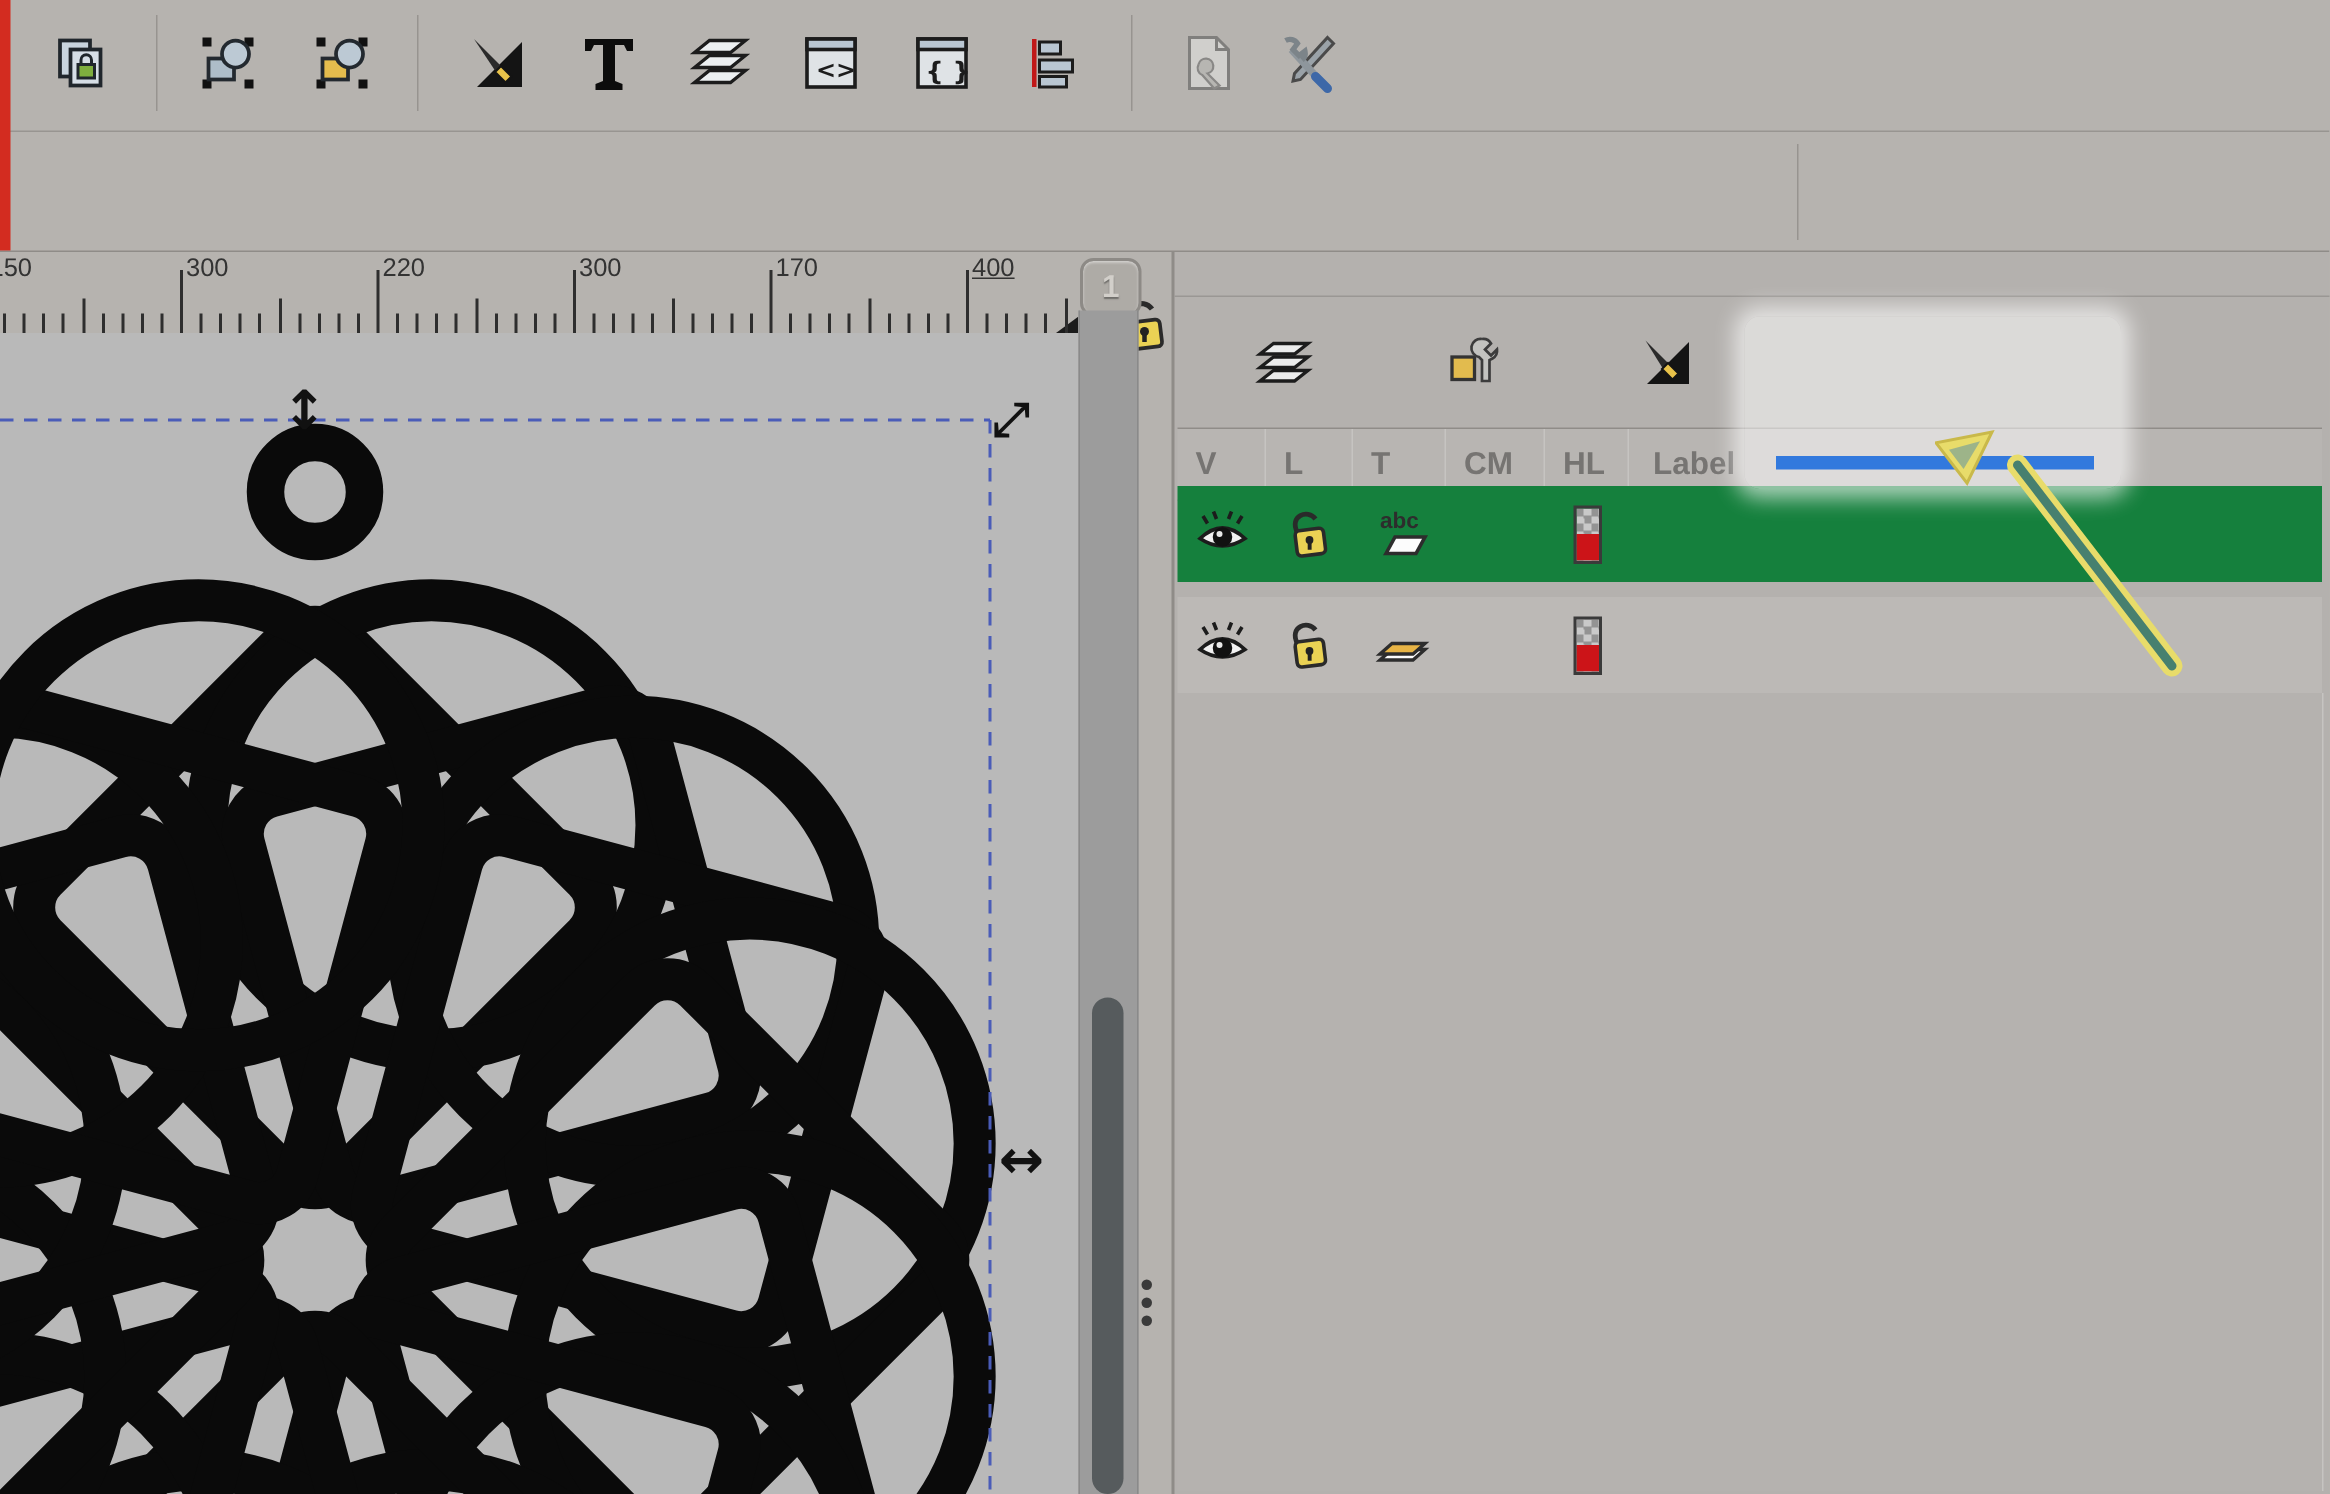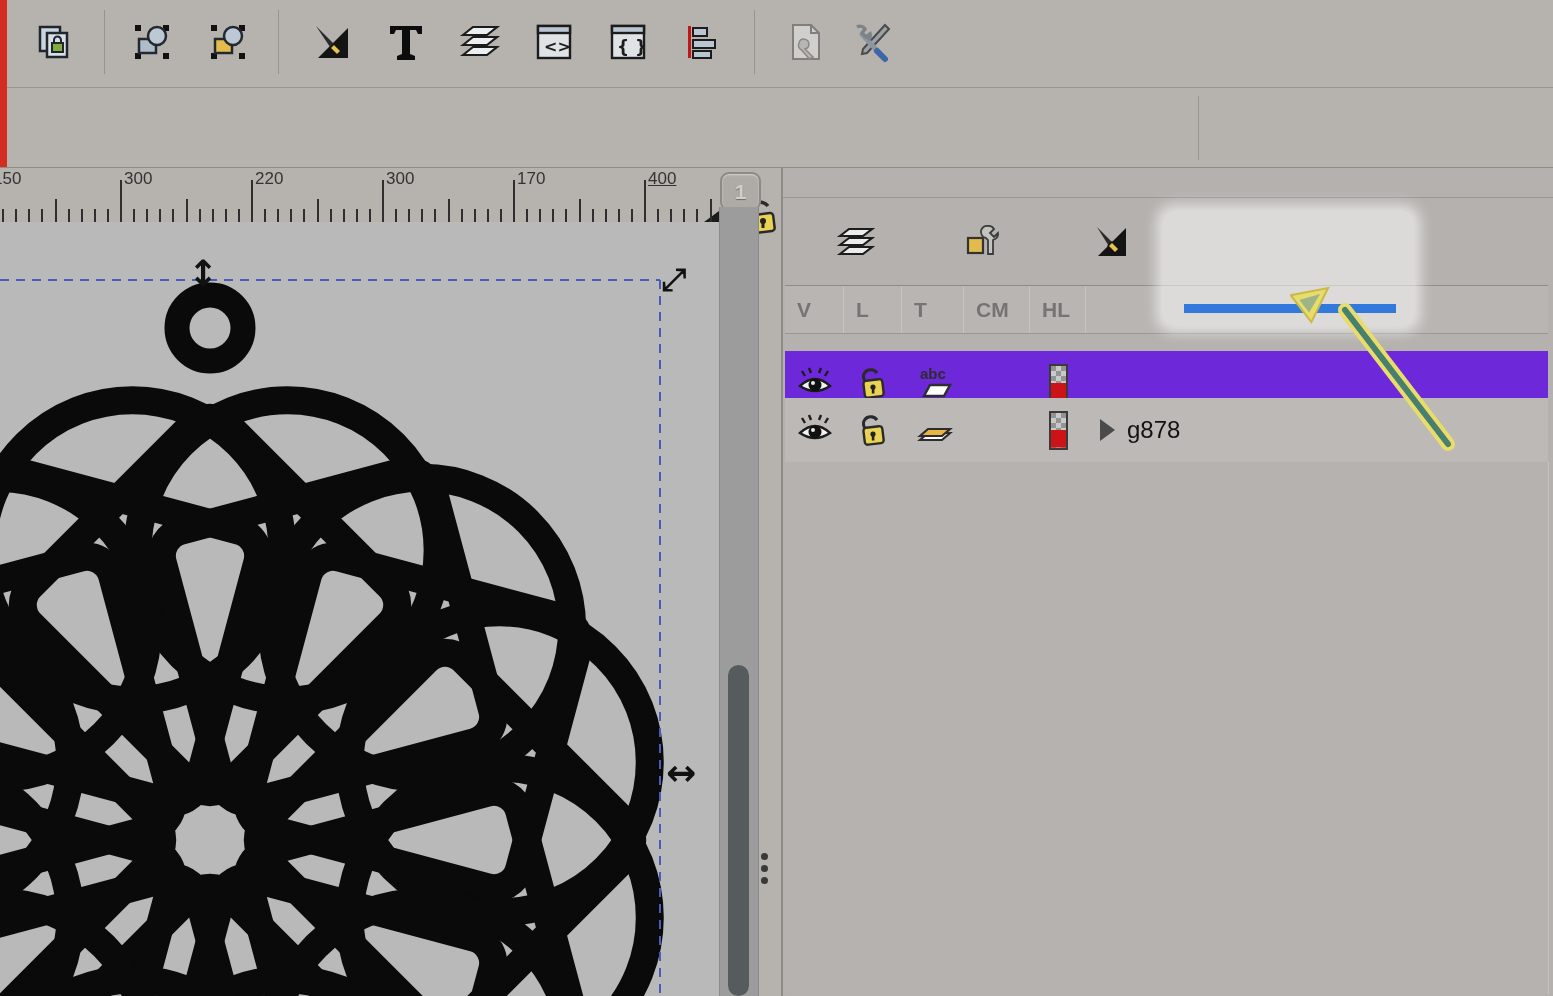--- a/index.html
+++ b/index.html
@@ -68,21 +68,21 @@
   .blue-bar{position:absolute;left:401px;top:106px;width:212px;height:9px;background:#3279dd;z-index:2;}
 
   .list-header{position:absolute;left:2px;top:117px;width:763px;height:47px;background:#b8b5b2;
       border-top:1px solid #8f8c88;border-bottom:1px solid #9a9794;display:flex;align-items:center;
       font-size:21px;font-weight:bold;color:#767472;}
   .hcell{height:100%;display:flex;align-items:center;padding-left:12px;box-sizing:border-box;border-right:1px solid #c6c4c1;}
   .hc-v{width:59px;}.hc-l{width:58px;}.hc-t{width:62px;}.hc-cm{width:66px;}.hc-hl{width:56px;}
   .hc-label{flex:1;border-right:none;padding-left:16px;}
 
   .obj-row{position:absolute;left:2px;width:763px;height:64px;display:flex;align-items:center;}
-  .row-sel{top:183px;background:#6d28d9;color:#fff;}
+  .row-sel{top:156px;background:#15803d;color:#fff;}
   .row-plain{top:230px;background:#bcb9b6;color:#111;}
   .cell{display:flex;align-items:center;justify-content:center;box-sizing:border-box;}
   .c-v{width:59px;}.c-l{width:58px;}.c-t{width:62px;}.c-cm{width:66px;}.c-hl{width:56px;}
   .c-label{flex:1;padding-left:14px;justify-content:flex-start;gap:12px;font-size:24px;}
   .list-empty{position:absolute;left:2px;top:294px;width:763px;height:532px;background:#b5b2af;border-right:1px solid #c6c4c1;}
 
   .hl-swatch{width:19px;height:39px;border:2px solid #3a3a3a;box-sizing:border-box;
      background:
        linear-gradient(#cc1418,#cc1418) 0 100%/100% 50% no-repeat,
        repeating-conic-gradient(#c9c9c9 0% 25%, #939393 0% 50%) 0 0/10px 10px;}
@@ -421,20 +421,21 @@
 
     <div class="blue-bar"></div>
   </div>
 
   <div class="list-header">
     <div class="hcell hc-v">V</div>
     <div class="hcell hc-l">L</div>
     <div class="hcell hc-t">T</div>
     <div class="hcell hc-cm">CM</div>
     <div class="hcell hc-hl">HL</div>
+    <div class="hcell hc-label">Label</div>
   </div>
 
   <div class="obj-row row-sel">
     <div class="cell c-v">
       <svg width="36" height="32" viewBox="0 0 36 32">
         <path d="M8 9 L5 4 M14 6 L12 1 M22 6 L24 1 M28 9 L31 4" stroke="#1c1c1c" stroke-width="2.4"></path>
         <path d="M3 19 Q18 5 33 19 Q18 29 3 19 Z" fill="#f2f2f2" stroke="#1c1c1c" stroke-width="2.4"></path>
         <circle cx="18" cy="18" r="6.5" fill="#111"></circle>
           <circle cx="16" cy="16" r="2" fill="#e8e8e8"></circle>
       </svg>
@@ -479,24 +480,20 @@
     <div class="cell c-t">
       <svg width="42" height="32" viewBox="0 0 42 32">
         <path d="M8 26 L16 19 L38 19 L30 26 Z" fill="#fcfcfc" stroke="#2d2d2d" stroke-width="2.2"></path>
         <path d="M8 22 L16 15 L38 15 L30 22 Z" fill="#e8b445" stroke="#2d2d2d" stroke-width="2.2"></path>
       </svg>
     </div>
     <div class="cell c-cm"></div>
     <div class="cell c-hl">
         <div class="hl-swatch"></div>
       </div>
-    <div class="cell c-label">
-      <span class="expander"></span>
-      <span>g878</span>
-    </div>
   </div>
 
   <div class="list-empty"></div>
 </div>
 
 <svg class="abs annot-arrow" viewBox="0 0 180 200">
   <line x1="158" y1="182" x2="55" y2="48" stroke="#e8dc6a" stroke-width="14" stroke-linecap="round"></line>
   <line x1="158" y1="182" x2="55" y2="48" stroke="#47806f" stroke-width="6" stroke-linecap="round"></line>
   <g transform="translate(38,26) rotate(52.5)">
     <path d="M0 0 L17 34 L-17 34 Z" fill="#e8dc6a" stroke="#c9b94a" stroke-width="2"></path>

